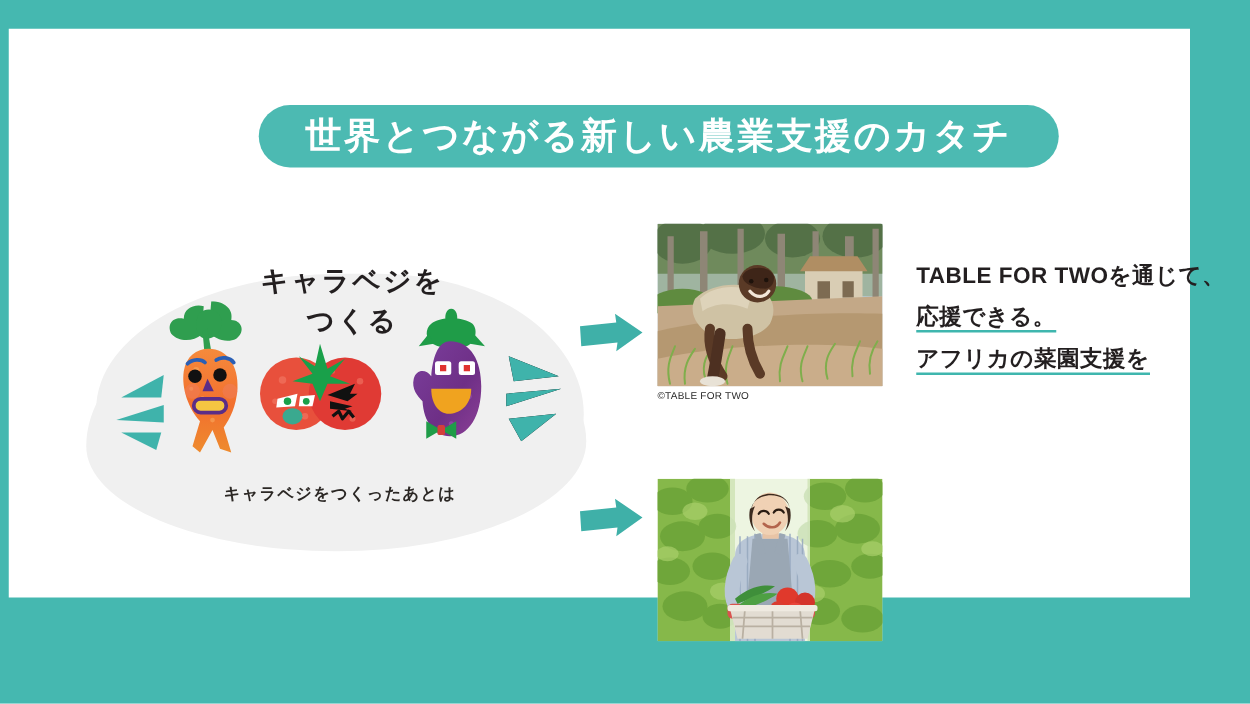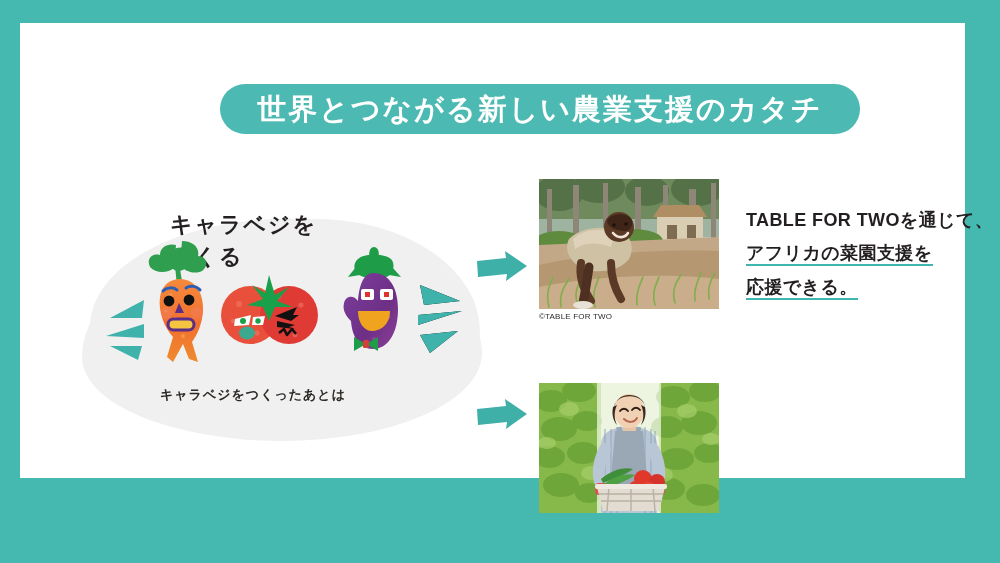--- a/index.html
+++ b/index.html
@@ -18,21 +18,21 @@
     position: relative;
     width: 1000px;
     height: 563px;
     background: #45b8b0;
     box-sizing: border-box;
   }
 
   
   #canvas {
     position: absolute;
-    left: 20px;
+    left: 7px;
     top: 23px;
     width: 945px;
     height: 455px;
     background: #ffffff;
   }
 
   
   #title-pill {
     position: absolute;
     left: 200px;
@@ -72,34 +72,34 @@
     height: 216px;
     background: #f0f0f0;
     border-radius: 50% 42% 46% 54% / 50% 52% 48% 50%;
   }
 
   #veg-heading {
     position: absolute;
     left: 150px;
     top: 186px;
     width: 250px;
-    text-align: left;
+    text-align: center;
     color: #231f20;
     font-size: 22px;
     font-weight: 700;
     line-height: 1.45;
     letter-spacing: 2px;
   }
 
   #veg-caption {
     position: absolute;
     left: 140px;
     top: 362px;
     width: 250px;
-    text-align: left;
+    text-align: center;
     color: #2b2724;
     font-size: 13px;
     font-weight: 600;
     line-height: 1.55;
     letter-spacing: 1px;
   }
 
   
   .veg { position: absolute; }
   #carrot  { left: 122px; top: 218px; width: 78px;  height: 125px; }
@@ -478,19 +478,19 @@
           <line x1="70" y1="104" x2="68" y2="128"></line>
           <line x1="92" y1="104" x2="92" y2="128"></line>
           <line x1="114" y1="104" x2="116" y2="128"></line>
         </g>
         <rect x="56" y="101" width="72" height="5" rx="2" fill="#efeae1"></rect>
       </g>
     </svg>
 
     <div id="text-1" class="textblock">
       <span class="line">TABLE FOR TWOを通じて、</span>
+      <span class="line"><span class="u-line">応援できる。</span></span>
       <span class="line"><span class="u-line">アフリカの菜園支援を</span></span>
-      <span class="line"><span class="u-line">応援できる。</span></span>
     </div>
 
 
   </div>
 </div>
 
 </body></html>

